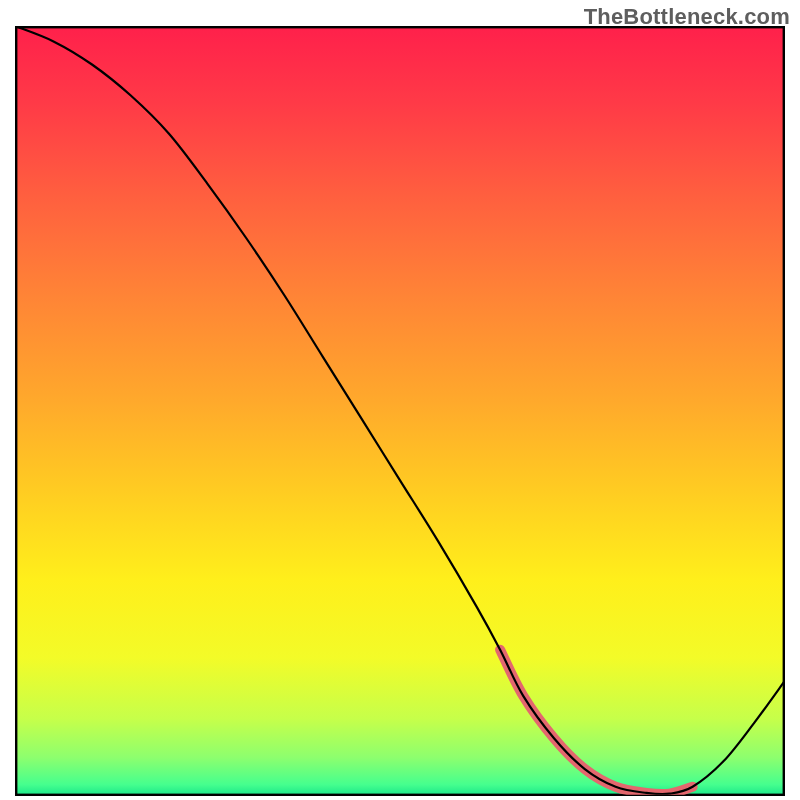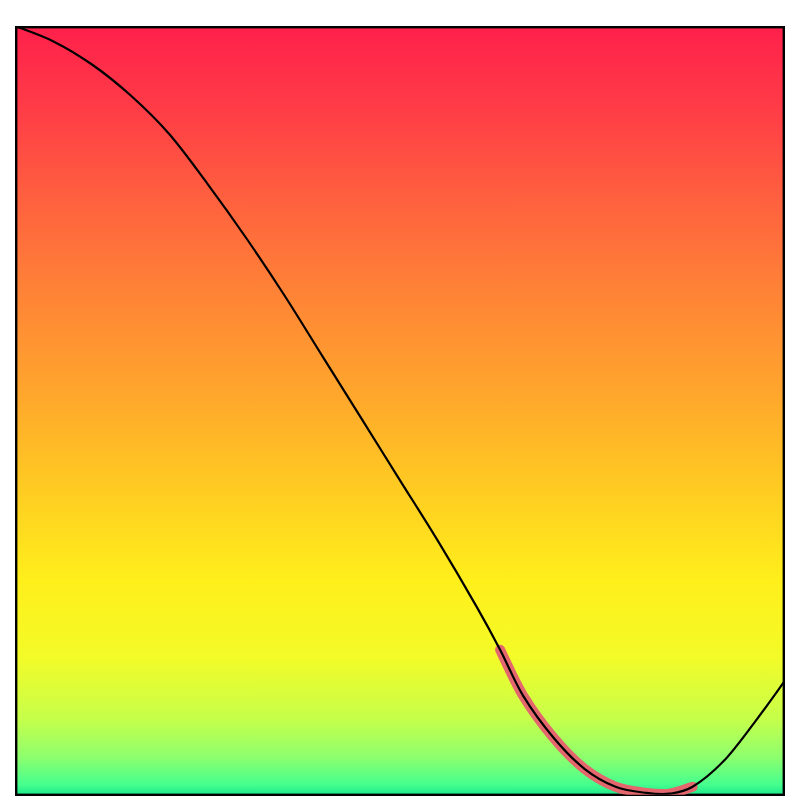--- a/index.html
+++ b/index.html
@@ -32,20 +32,21 @@
     top: 26px;
     width: 770px;
     height: 770px;
     display: block;
   }
 </style>
 </head>
 <body>
 
 <div class="chart-container">
+  <div class="watermark">TheBottleneck.com</div>
 
   <svg class="plot" viewBox="0 0 770 770">
     <defs>
       <linearGradient id="bg-grad" x1="0" y1="0" x2="0" y2="1">
           <stop offset="0.00%" stop-color="#ff204b"></stop>
           <stop offset="10.00%" stop-color="#ff3a47"></stop>
           <stop offset="22.00%" stop-color="#ff5f3f"></stop>
           <stop offset="35.00%" stop-color="#ff8436"></stop>
           <stop offset="48.00%" stop-color="#ffa72c"></stop>
           <stop offset="60.00%" stop-color="#ffcb22"></stop>

